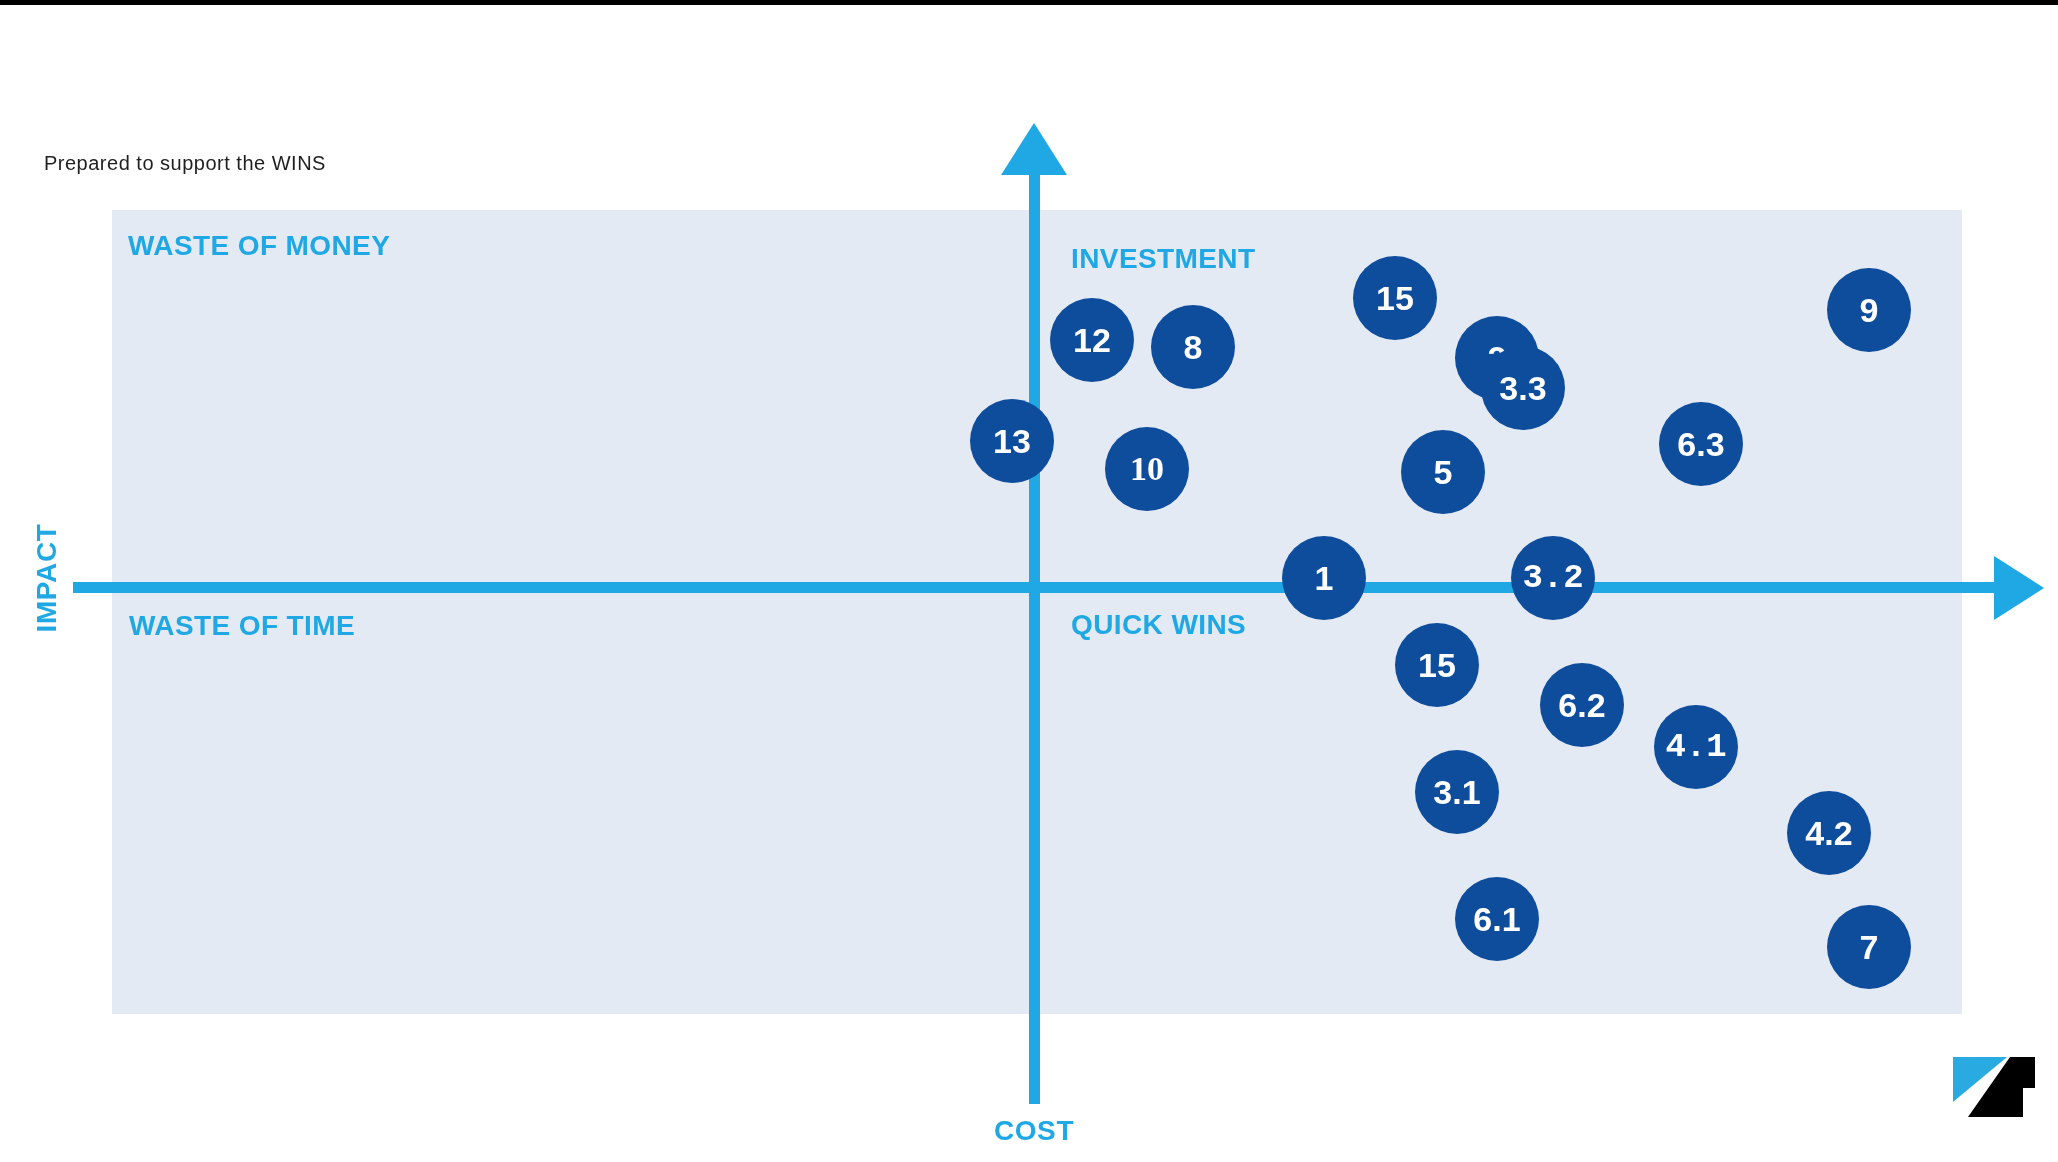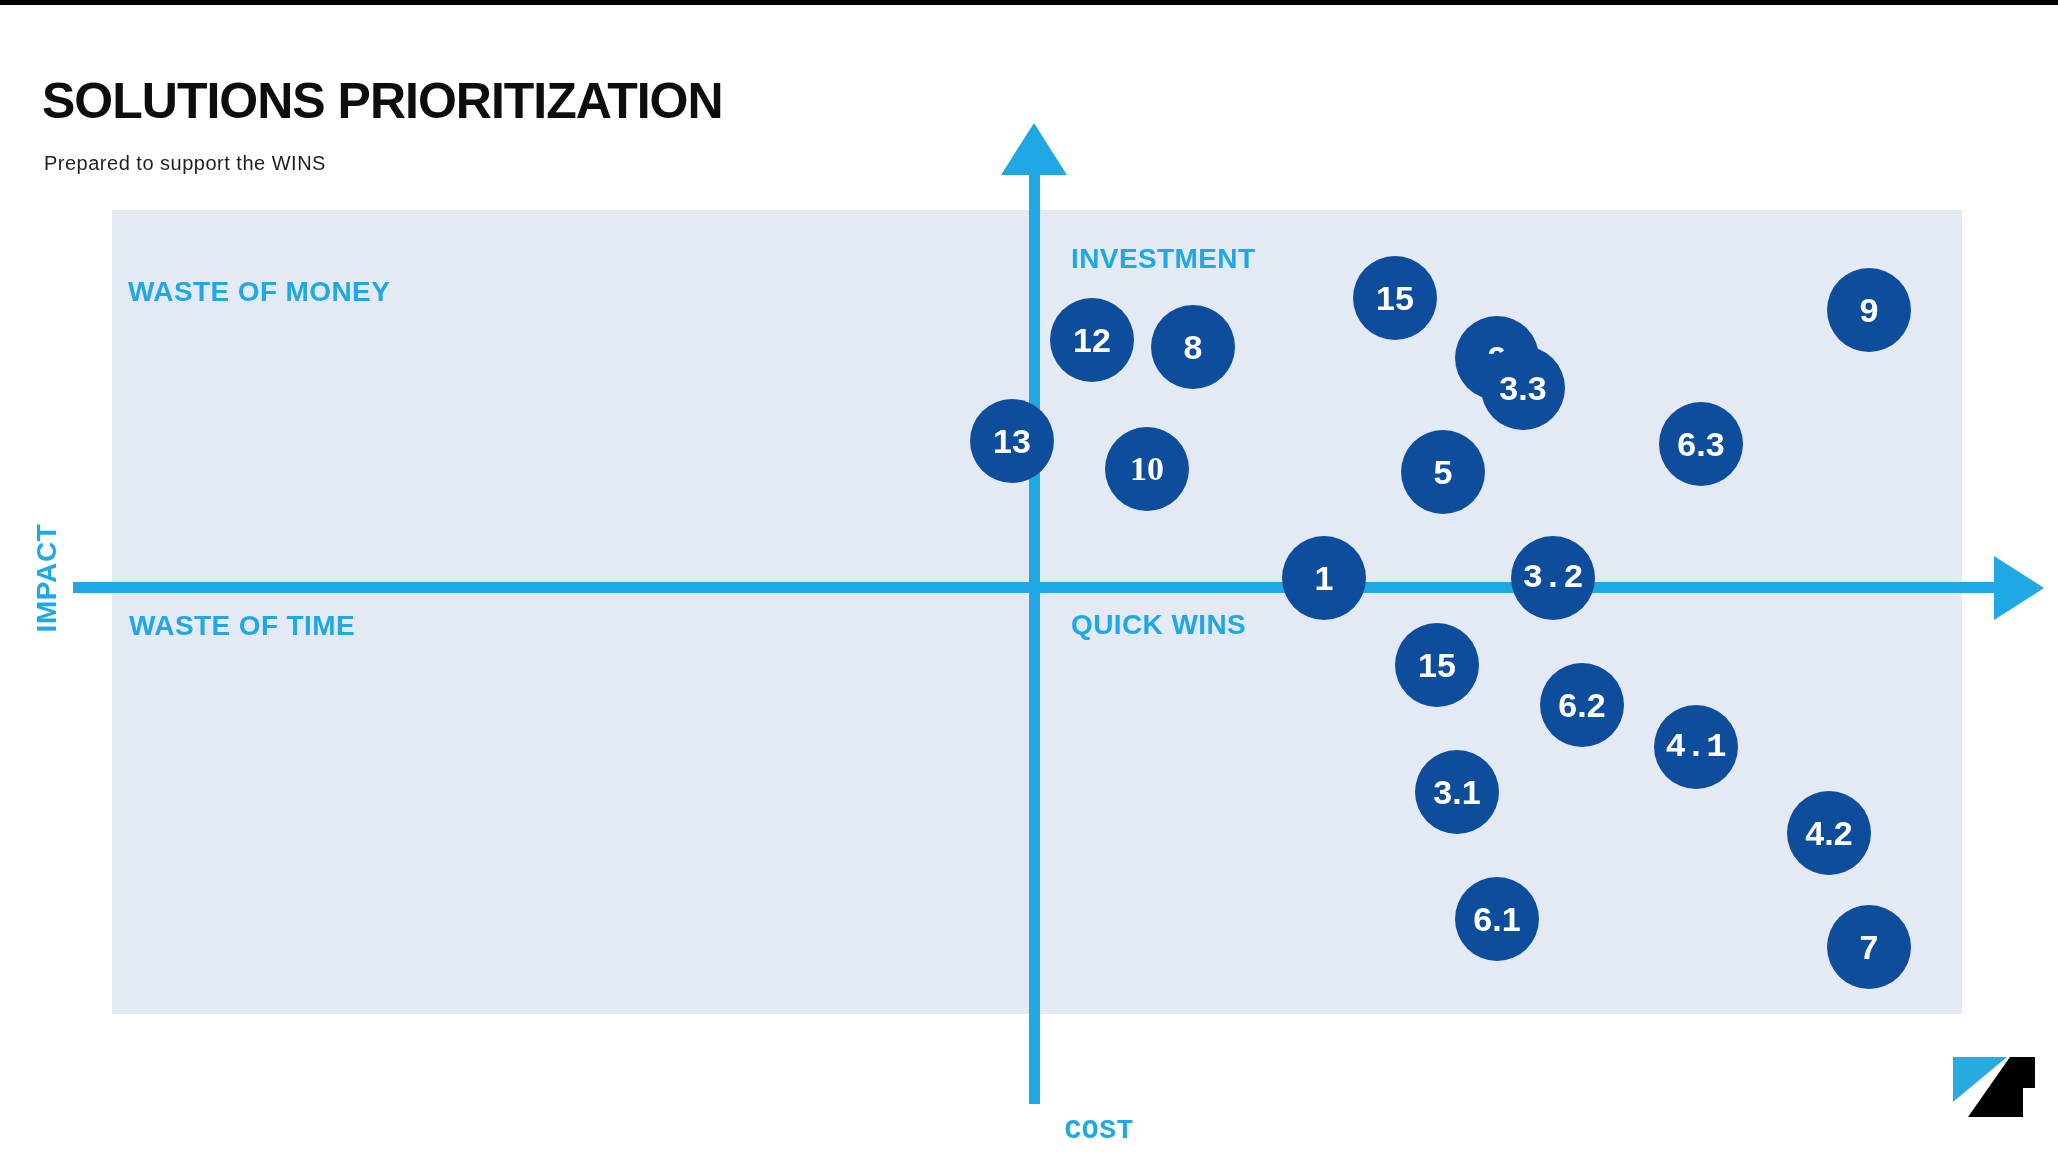--- a/index.html
+++ b/index.html
@@ -24,47 +24,46 @@
     border-left:33px solid transparent;border-right:33px solid transparent;
     border-bottom:52px solid var(--c-axis,#1FA8E4);}
   .axis-h-shaft{position:absolute;left:73px;top:582px;width:1922px;height:11px;background:var(--c-axis,#1FA8E4);}
   .axis-h-head{position:absolute;left:1994px;top:556px;width:0;height:0;
     border-top:32px solid transparent;border-bottom:32px solid transparent;
     border-left:50px solid var(--c-axis,#1FA8E4);}
   .quad-label{
     position:absolute;font-size:28px;font-weight:bold;letter-spacing:0.4px;
     color:var(--c-axis,#1FA8E4);white-space:nowrap;line-height:28px;
   }
-  .ql-wom{left:128px;top:232px;margin-top:46px;}
+  .ql-wom{left:128px;top:232px;}
   .ql-inv{left:1071px;top:245px;}
   .ql-wot{left:129px;top:612px;}
   .ql-qw{left:1071px;top:611px;}
   .axis-label{
     position:absolute;font-size:28px;font-weight:bold;letter-spacing:0.6px;
     color:var(--c-axis,#1FA8E4);line-height:28px;
   }
   .al-impact{left:-63px;top:564px;width:220px;text-align:center;transform:rotate(-90deg);}
-  .al-cost{left:934px;top:1117px;width:200px;text-align:right;font-family:Liberation Mono, monospace;}
+  .al-cost{left:934px;top:1117px;width:200px;text-align:center;}
   
   .bubble{
     position:absolute;border-radius:50%;
     background:var(--c-bubble,#0E4C9C);color:var(--c-bubbletext,#fff);
     display:flex;align-items:center;justify-content:center;
     font-size:34px;font-weight:bold;letter-spacing:0;
   }
   .logo{position:absolute;left:1950px;top:1053px;}
 </style>
 </head>
 <body>
 
 <div class="page">
 
   <div class="topbar"></div>
 
-  <h1 class="title">SOLUTIONS PRIORITIZATION</h1>
   <div class="subtitle">Prepared to support the WINS</div>
 
   <div class="plot-bg"></div>
 
   <div class="quad-label ql-wom">WASTE OF MONEY</div>
   <div class="quad-label ql-inv">INVESTMENT</div>
   <div class="quad-label ql-wot">WASTE OF TIME</div>
   <div class="quad-label ql-qw">QUICK WINS</div>
 
   <div class="axis-v-shaft"></div>

